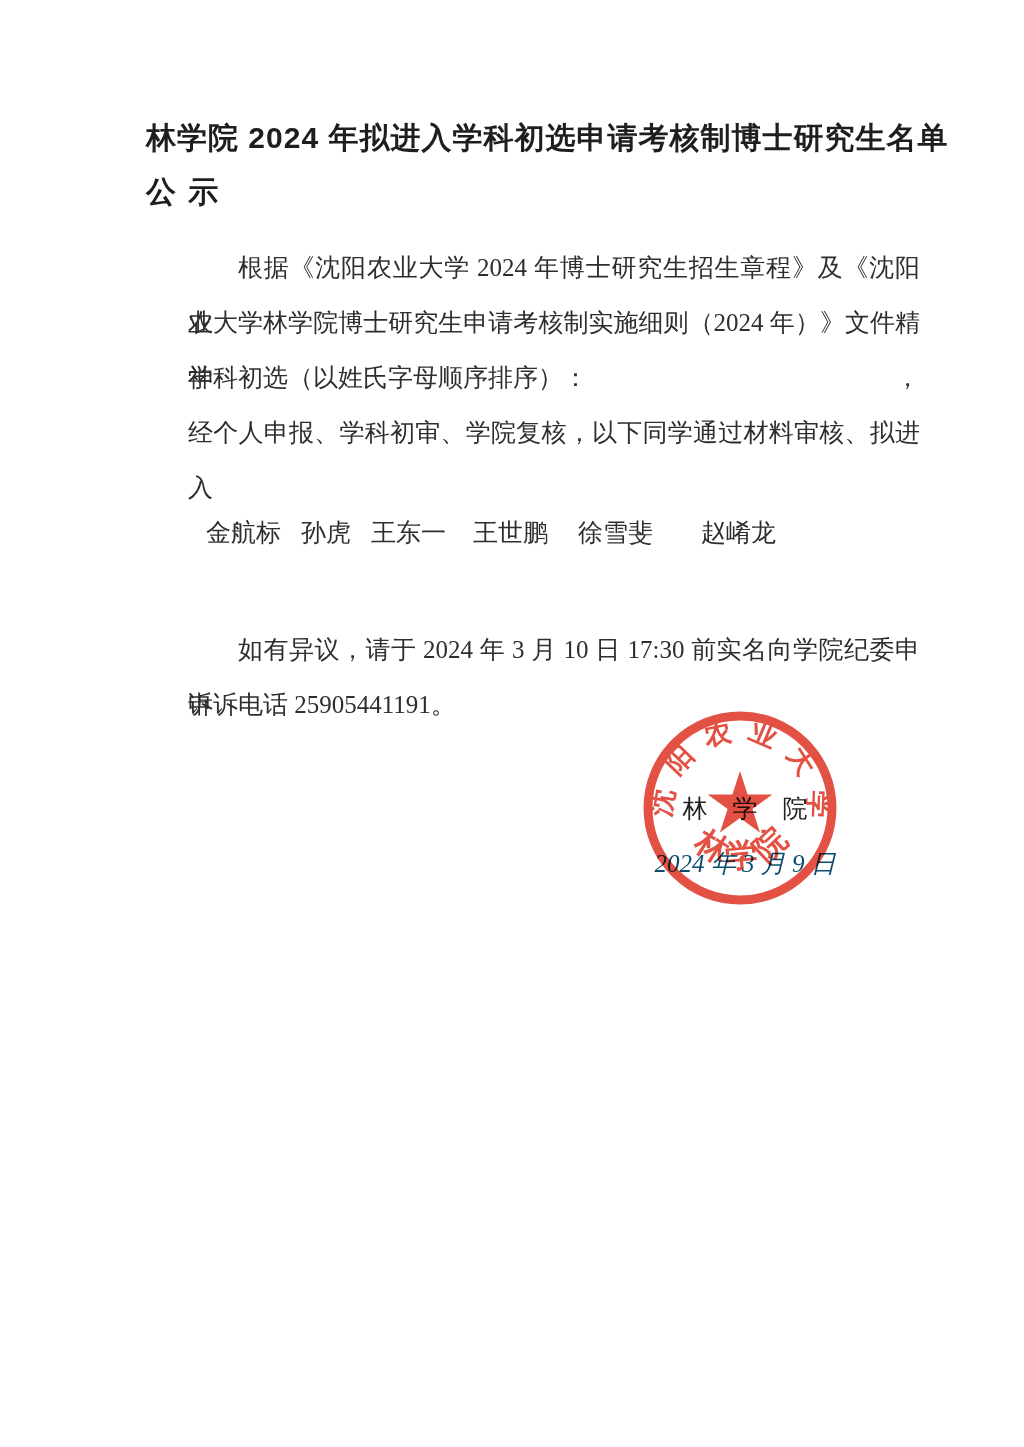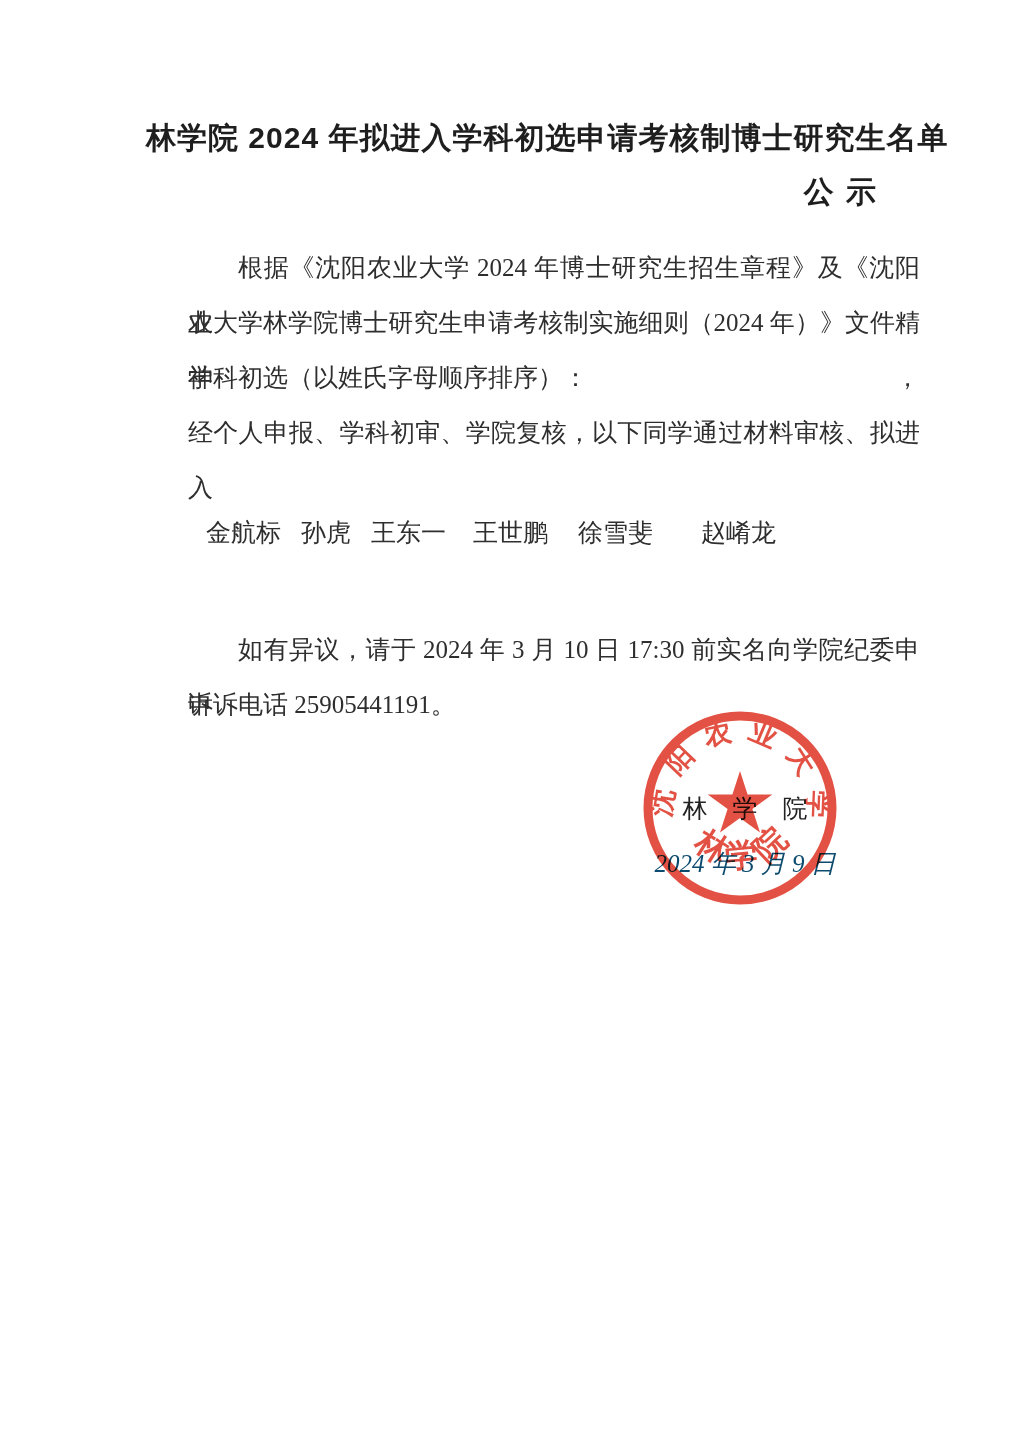--- a/index.html
+++ b/index.html
@@ -25,21 +25,21 @@
     font-size: 30px;
     letter-spacing: 1px;
     color: #1e1e1e;
     white-space: nowrap;
   }
   .doc-subtitle {
     position: absolute;
     top: 172px;
     left: 146px;
     width: 732px;
-    text-align: right;
+    text-align: left;
     font-family: "Liberation Sans", "DejaVu Sans", sans-serif;
     font-weight: 700;
     font-size: 30px;
     letter-spacing: 2px;
     color: #1e1e1e;
   }
   .para {
     position: absolute;
     left: 146px;
     width: 732px;

